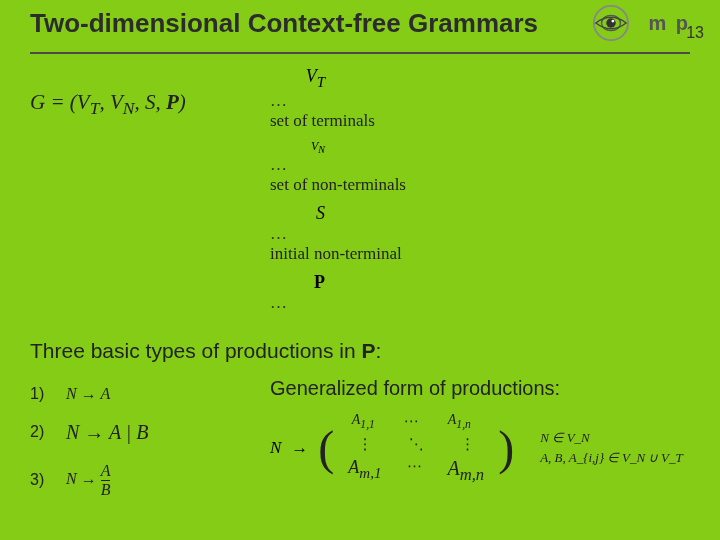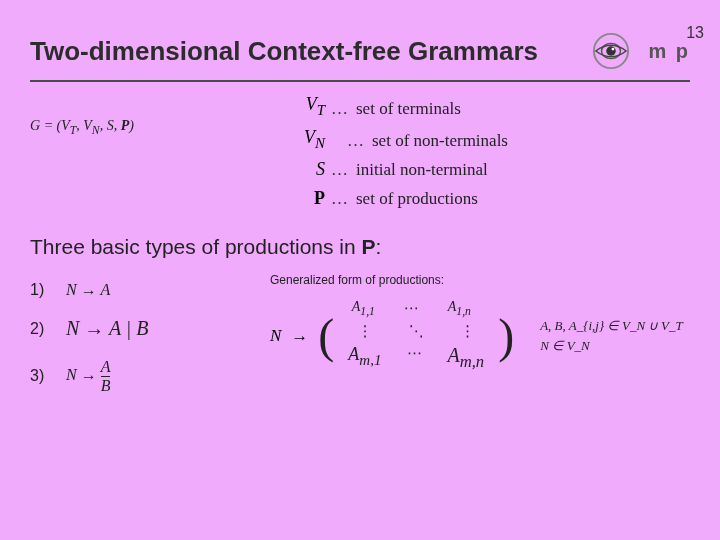--- a/index.html
+++ b/index.html
@@ -9,23 +9,23 @@
       height: 540px;
       background: #ffffff;
       font-family: 'Times New Roman', Times, serif;
       overflow: hidden;
       position: relative;
     }
 
     .slide {
       width: 720px;
       height: 540px;
-      background: #f0abfc;
+      background: #84cc16;
       position: relative;
-      padding: 32px 30px;
+      padding: 4px 30px;
     }
 
     .header {
       display: flex;
       align-items: center;
       justify-content: space-between;
       margin-bottom: 10px;
     }
 
     .title {
@@ -73,23 +73,24 @@
       padding-top: 10px;
     }
 
     .right-descriptions {
       flex: 1;
       padding-left: 20px;
     }
 
     .desc-row {
       display: flex;
-      align-items: flex-end;
+      align-items: flex-start;
       margin-bottom: 8px;
       font-size: 17px;
+      flex-direction: column;
     }
 
     .desc-symbol {
       min-width: 50px;
       text-align: right;
       margin-right: 8px;
     }
 
     .desc-dots {
       margin-right: 8px;
@@ -130,21 +131,21 @@
       font-family: Arial, sans-serif;
       min-width: 28px;
     }
 
     .generalized-area {
       flex: 1;
       padding-left: 20px;
     }
 
     .gen-label {
-      font-size: 12px;
+      font-size: 20px;
       font-family: Arial, sans-serif;
       color: #222;
       margin-bottom: 12px;
     }
 
     .gen-formula {
       display: flex;
       align-items: center;
       gap: 10px;
     }
@@ -207,49 +208,48 @@
   </div>
 
   <div class="divider-line"></div>
 
   <div class="slide-number">13</div>
 
   <div class="main-content">
 
     <div class="left-formula">
 
-      <div style="font-style:italic; font-size:14px; color:#222; margin-top:14px;">
+      <div style="font-style:italic; font-size:21px; color:#222; margin-top:14px;">
         <i>G</i> = (<i>V</i><sub>T</sub>, <i>V</i><sub>N</sub>, <i>S</i>, <b>P</b>)
       </div>
     </div>
 
     <div class="right-descriptions">
 
       <div class="desc-row">
         <span class="desc-symbol" style="font-style:italic; font-size:18px; min-width:55px; text-align:right; margin-right:6px;"><i>V</i><sub>T</sub></span>
         <span class="desc-dots">…</span>
         <span class="desc-text">set of terminals</span>
       </div>
 
       <div class="desc-row">
-        <span class="desc-symbol" style="font-style:italic; font-size:18px; min-width:55px; text-align:right; margin-right:22px;"><i>V</i><sub>N</sub></span>
+        <span class="desc-symbol" style="font-style:italic; font-size:12px; min-width:55px; text-align:right; margin-right:22px;"><i>V</i><sub>N</sub></span>
         <span class="desc-dots">…</span>
         <span class="desc-text">set of non-terminals</span>
       </div>
 
       <div class="desc-row">
         <span class="desc-symbol" style="font-style:italic; font-size:18px; min-width:55px; text-align:right; margin-right:6px;"><i>S</i></span>
         <span class="desc-dots">…</span>
         <span class="desc-text">initial non-terminal</span>
       </div>
 
       <div class="desc-row">
         <span class="desc-symbol" style="font-weight:bold; font-size:18px; min-width:55px; text-align:right; margin-right:6px;"><b>P</b></span>
         <span class="desc-dots">…</span>
-        <span class="desc-text">set of productions</span>
       </div>
     </div>
   </div>
 
   <div class="three-basic">
     <span>Three basic types of productions in</span>
     <b>P</b><span>:</span>
   </div>
 
   <div class="bottom-content">
@@ -310,21 +310,21 @@
           <div class="matrix-row">
             <span class="matrix-cell" style="font-size:18px;"><i>A</i><sub>m,1</sub></span>
             <span class="matrix-cell" style="font-style:normal;">⋯</span>
             <span class="matrix-cell" style="font-size:20px;"><i>A</i><sub>m,n</sub></span>
           </div>
         </div>
 
         <span style="font-size:48px; line-height:1; color:#222;">)</span>
 
         <div class="conditions" style="margin-left:16px; font-size:13px; font-style:italic;">
+          <span>N ∈ V_N</span>
           <span>A, B, A_{i,j} ∈ V_N ∪ V_T</span>
-          <span>N ∈ V_N</span>
         </div>
       </div>
     </div>
 
   </div>
 
 </div>
 
 </body></html>

